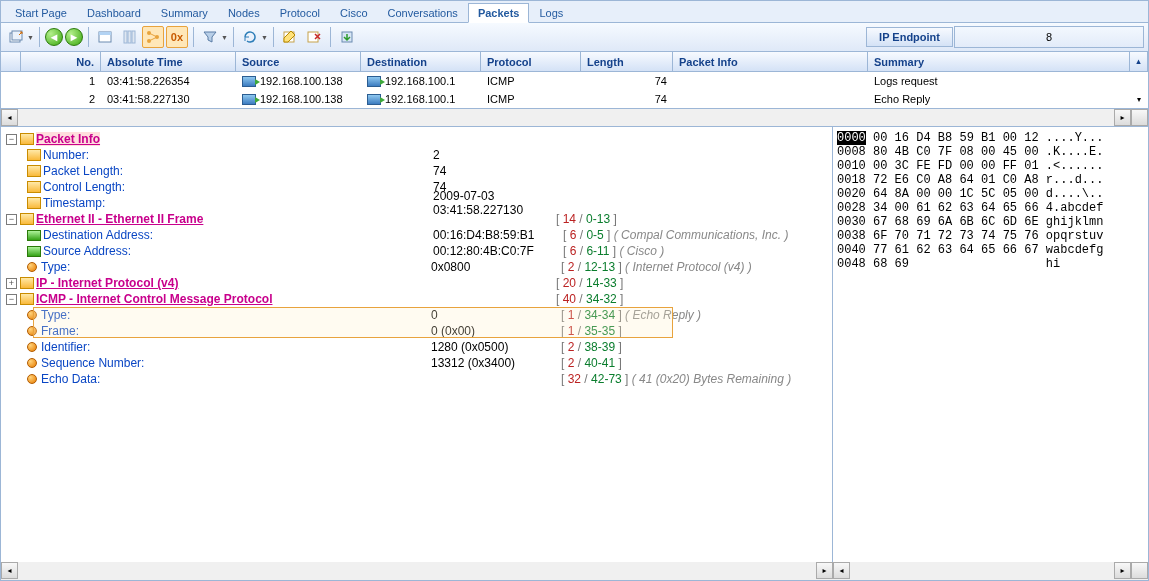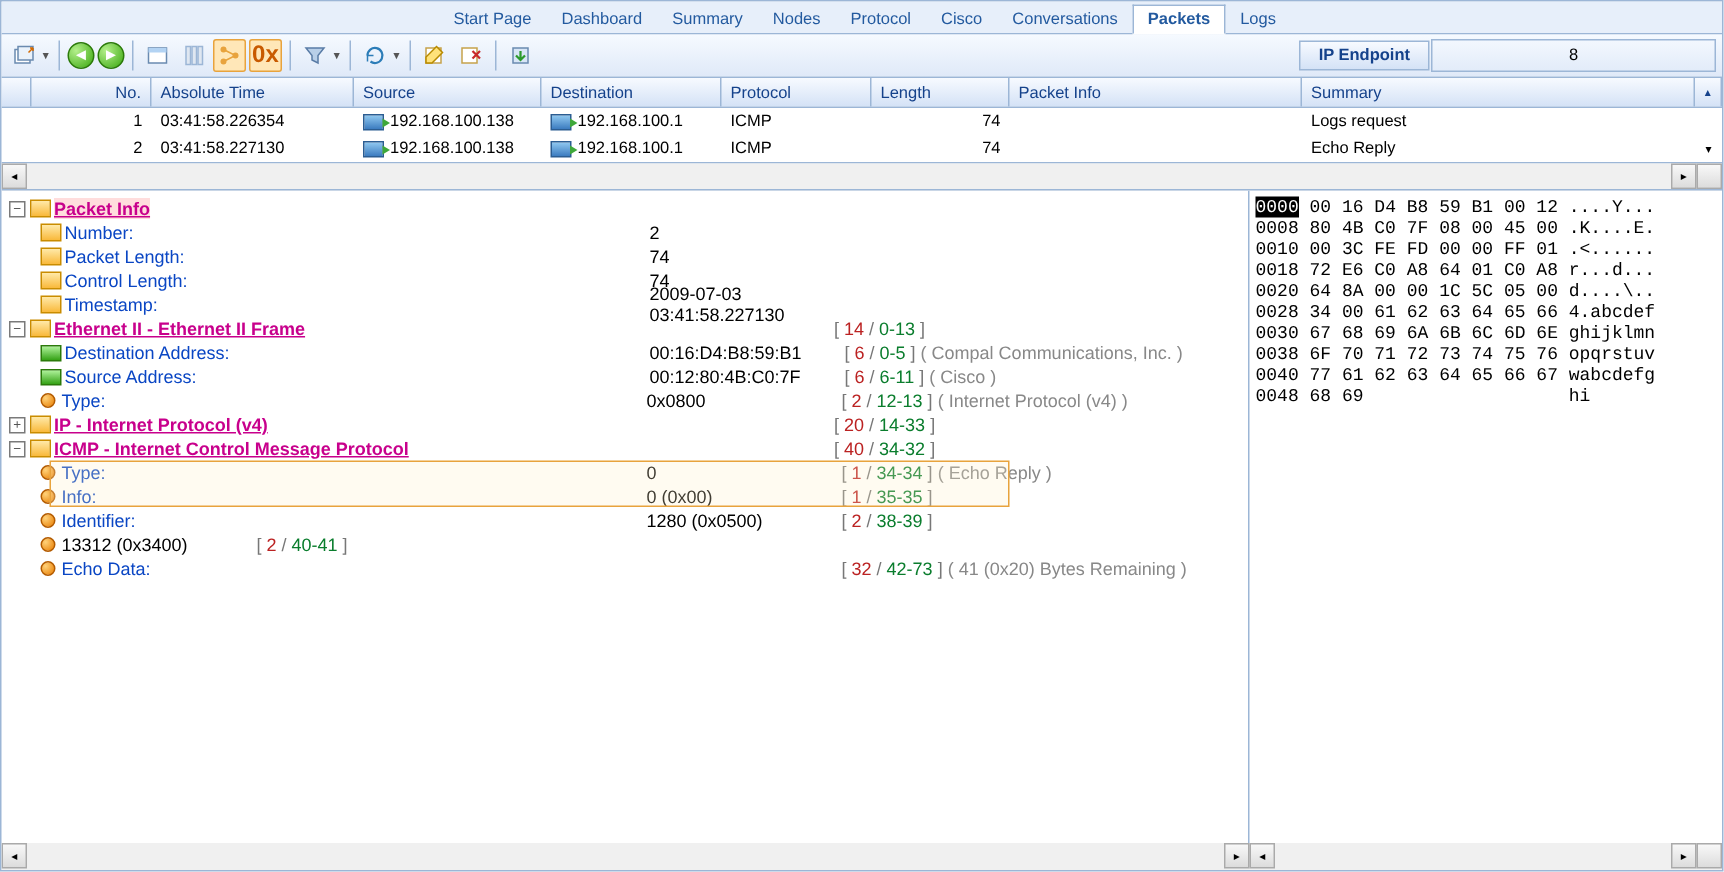--- a/index.html
+++ b/index.html
@@ -1,36 +1,36 @@
 <!DOCTYPE html>
 <html><head>
 <meta charset="utf-8">
 <style>
 * { margin: 0; padding: 0; box-sizing: border-box; }
 body { font-family: Tahoma, Verdana, sans-serif; font-size: 11px; background: #fff; color: #000; width: 1149px; height: 581px; overflow: hidden; border: 1px solid #9cb6d6; display: flex; flex-direction: column; }
 
 
-.tabs { background: #e7effa; border-bottom: 1px solid #9cb6d6; height: 22px; display: flex; align-items: flex-end; padding-left: 4px; justify-content: center; }
+.tabs { background: #e7effa; border-bottom: 1px solid #9cb6d6; height: 22px; display: flex; align-items: flex-end; padding-left: 4px; }
 .tab { color: #235a9f; padding: 3px 9px; border: 1px solid transparent; border-bottom: none; cursor: default; }
 .tab.active { background: #fff; border: 1px solid #9cb6d6; border-bottom: 1px solid #fff; margin-bottom: -1px; font-weight: bold; }
 
 
 .toolbar { background: linear-gradient(#f6faff,#dfe9f8); border-bottom: 1px solid #9cb6d6; height: 29px; display: flex; align-items: center; padding: 0 4px; gap: 2px; }
 .tbtn { width: 22px; height: 22px; border: 1px solid transparent; display: inline-flex; align-items: center; justify-content: center; border-radius: 2px; }
 .tbtn.active { background: #ffe7b8; border: 1px solid #e8a33d; }
 .tbtn.green { background: radial-gradient(circle at 30% 30%, #b4f08c, #3aa70f); border-radius: 50%; width: 18px; height: 18px; color: #fff; border: 1px solid #2b7a0a; }
 .sep { width: 1px; height: 20px; background: #9cb6d6; margin: 0 3px; }
 .drop { font-size: 7px; color: #555; margin-left: -2px; }
 .endpoint-label { margin-left: auto; background: linear-gradient(#f7faff,#d4e2f6); border: 1px solid #9cb6d6; padding: 3px 12px; color: #15428b; font-weight: bold; }
 .endpoint-val { width: 190px; border: 1px solid #9cb6d6; height: 22px; display: flex; align-items: center; justify-content: center; margin-left: -1px; }
 
 
 .grid { border-bottom: 1px solid #9cb6d6; }
 .grid-head { background: linear-gradient(#f7faff,#d4e2f6); height: 20px; display: flex; border-bottom: 1px solid #9cb6d6; }
-.gh { border-right: 1px solid #9cb6d6; padding: 3px 6px; color: #15428b; font-weight: normal; display: flex; align-items: center; }
+.gh { border-right: 1px solid #9cb6d6; padding: 3px 6px; color: #15428b; font-weight: bold; display: flex; align-items: center; }
 .c-no { width: 80px; justify-content: flex-end; }
 .c-abs { width: 135px; }
 .c-src { width: 125px; }
 .c-dst { width: 120px; }
 .c-prot { width: 100px; }
 .c-len { width: 92px; }
 .c-info { width: 195px; }
 .c-sum { flex: 1; }
 .c-sb { width: 18px; }
 .grid-row { height: 18px; display: flex; align-items: center; }
@@ -53,21 +53,21 @@
 .ind { display: inline-block; }
 .ic-doc { width: 14px; height: 12px; background: linear-gradient(#ffe9a8,#f9b93b); border: 1px solid #c98c00; display: inline-block; margin-right: 2px; }
 .ic-grn { width: 14px; height: 11px; background: linear-gradient(#aef29a,#35a216); border: 1px solid #2b7a0a; display: inline-block; margin-right: 2px; }
 .ic-ball { width: 10px; height: 10px; background: radial-gradient(circle at 30% 30%,#ffd27a,#e87c00); border: 1px solid #b35b00; border-radius: 50%; display: inline-block; margin-right: 4px; }
 .hdr { color: #c8008c; text-decoration: underline; font-weight: bold; }
 .sel { background: #fdd; }
 .nk { color: #0a46c4; }
 .val { color: #000; }
 .sz1 { color: #bb2222; }
 .sz2 { color: #0a7d2d; }
-.cmt { color: #888; }
+.cmt { color: #888; font-style: italic; }
 .brkt { color: #777; }
 .hlbox { position: absolute; border: 1px solid #e8a33d; background: rgba(255,240,200,0.25); pointer-events: none; }
 
 .c1 { width: 390px; display: inline-block; }
 .c2 { width: 130px; display: inline-block; }
 .c3 { display: inline-block; text-align: center; }
 
 .bottomsb { height: 18px; background: #f0f0f0; display: flex; }
 .bottomsb .sbtn { }
 
@@ -116,21 +116,21 @@
     </span>
   <span class="tbtn active">
       <svg class="ico" viewBox="0 0 16 16">
         <circle cx="4" cy="4" r="2" fill="#e8a33d"></circle>
         <circle cx="4" cy="12" r="2" fill="#e8a33d"></circle>
         <circle cx="12" cy="8" r="2" fill="#e8a33d"></circle>
         <path d="M4 4 L12 8 L4 12" stroke="#e8a33d" fill="none"></path>
       </svg>
     </span>
   <span class="tbtn active">
-      <span style="color:#c85a00;font-weight:bold;font-size:16px">0x</span>
+      <span style="color:#c85a00;font-weight:bold;font-size:11px">0x</span>
     </span>
   <span class="sep"></span>
   <span class="tbtn">
       <svg class="ico" viewBox="0 0 16 16">
         <path d="M2 3 h12 l-4 5 v5 l-4 -2 v-3 z" fill="#b8cfe8" stroke="#5a7ca6"></path>
       </svg>
     </span>
   <span class="drop">▼</span>
   <span class="sep"></span>
   <span class="tbtn">
@@ -310,36 +310,37 @@
         <span style="width:13px;display:inline-block"></span>
         <span class="ic-ball"></span>
         <span class="c1"><span class="nk">Type:</span></span>
         <span class="c2 val">0</span>
         <span class="c3"><span class="brkt">[ </span><span class="sz1">1</span><span class="brkt"> / </span><span class="sz2">34-34</span><span class="brkt"> ] </span><span class="cmt">( Echo Reply )</span></span>
       </div>
     <div class="node">
         <span class="ind" style="width:11px"></span>
         <span style="width:13px;display:inline-block"></span>
         <span class="ic-ball"></span>
-        <span class="c1"><span class="nk">Info:</span></span>
+        <span class="c1"><span class="nk">Frame:</span></span>
         <span class="c2 val">0 (0x00)</span>
         <span class="c3"><span class="brkt">[ </span><span class="sz1">1</span><span class="brkt"> / </span><span class="sz2">35-35</span><span class="brkt"> ]</span></span>
       </div>
     <div class="node">
         <span class="ind" style="width:11px"></span>
         <span style="width:13px;display:inline-block"></span>
         <span class="ic-ball"></span>
         <span class="c1"><span class="nk">Identifier:</span></span>
         <span class="c2 val">1280 (0x0500)</span>
         <span class="c3"><span class="brkt">[ </span><span class="sz1">2</span><span class="brkt"> / </span><span class="sz2">38-39</span><span class="brkt"> ]</span></span>
       </div>
     <div class="node">
         <span class="ind" style="width:11px"></span>
         <span style="width:13px;display:inline-block"></span>
         <span class="ic-ball"></span>
+        <span class="c1"><span class="nk">Sequence Number:</span></span>
         <span class="c2 val">13312 (0x3400)</span>
         <span class="c3"><span class="brkt">[ </span><span class="sz1">2</span><span class="brkt"> / </span><span class="sz2">40-41</span><span class="brkt"> ]</span></span>
       </div>
     <div class="node">
         <span class="ind" style="width:11px"></span>
         <span style="width:13px;display:inline-block"></span>
         <span class="ic-ball"></span>
         <span class="c1"><span class="nk">Echo Data:</span></span>
         <span class="c2 val"></span>
         <span class="c3"><span class="brkt">[ </span><span class="sz1">32</span><span class="brkt"> / </span><span class="sz2">42-73</span><span class="brkt"> ] </span><span class="cmt">( 41 (0x20) Bytes Remaining )</span></span>

